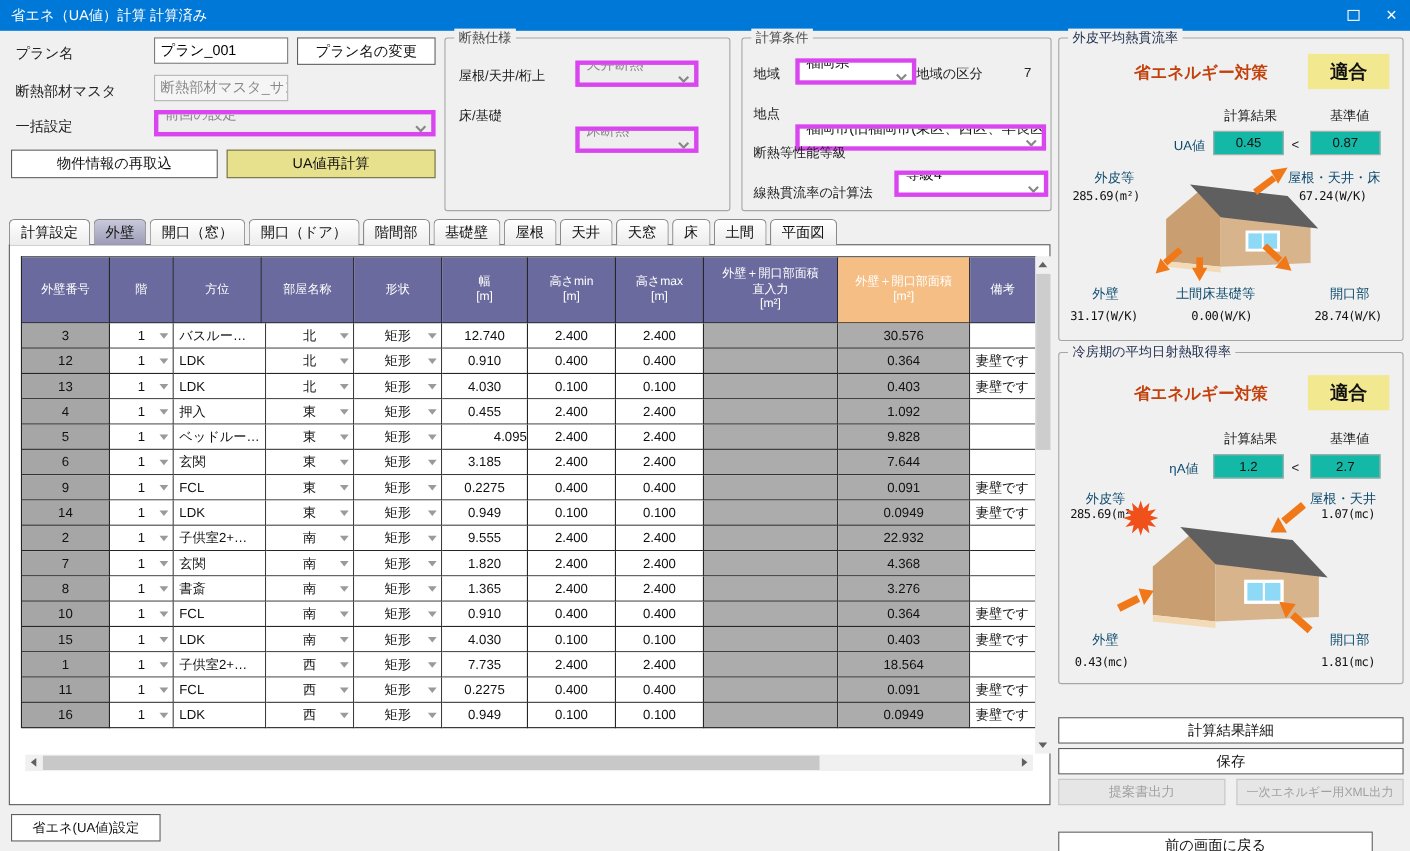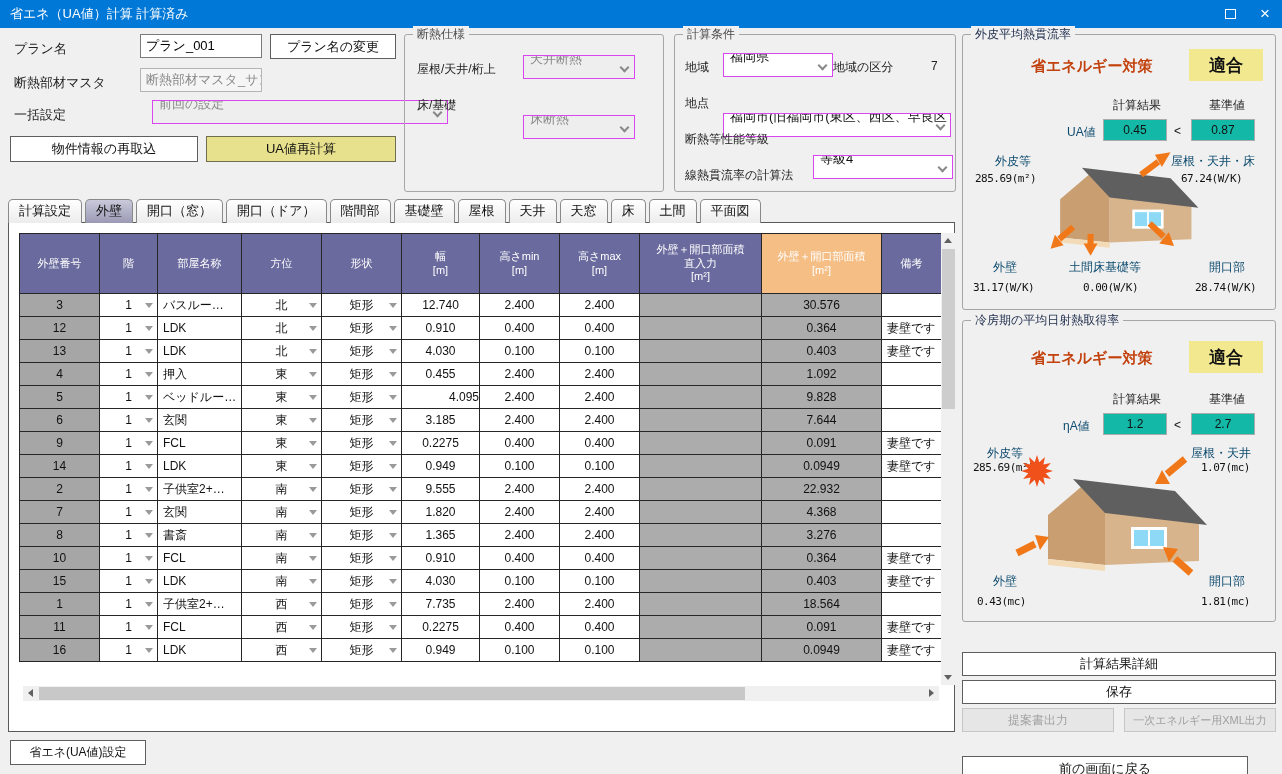--- a/index.html
+++ b/index.html
@@ -22,21 +22,21 @@
 
   
   .label { font-size:13px; color:#222; white-space:nowrap; }
   .textbox { background:#fff; border:1px solid #7A7A7A; padding:0 5px; line-height:22px; height:24px; font-size:13px;
              font-family:"Liberation Sans","DejaVu Sans",sans-serif; overflow:hidden; white-space:nowrap; }
   .textbox.disabled { background:#F5F5F5; color:#8A8A8A; border-color:#B5B5B5; }
   .btn { background:#fff; border:1px solid #5F5F5F; text-align:center; font-size:13px; color:#111;
          display:flex; align-items:center; justify-content:center; white-space:nowrap; }
   .btn.yellow { background:#E7E08C; border-color:#6F6F4F; }
   .btn.disabled { background:#E6E6E6; border-color:#C6C6C6; color:#A0A0A0; }
-  .select { background:#fff; border:1px solid #d946ef; height:24px; display:flex; align-items:center;
+  .select { background:#fff; border:4px solid #d946ef; height:24px; display:flex; align-items:center;
             padding:0 20px 16px 6px; font-size:13px; position:relative; white-space:nowrap; overflow:hidden; }
   .select.disabled { background:#EEE; color:#8A8A8A; }
   .chev { position:absolute; right:6px; top:8px; width:7px; height:7px;
           border-right:2px solid #888; border-bottom:2px solid #888; transform:rotate(45deg); }
 
   
   .groupbox { position:absolute; border:1px solid #A6A6A6; border-radius:3px; }
   .groupbox > .legend { position:absolute; top:-9px; left:8px; background:#F0F0F0; padding:0 4px; font-size:12px; color:#4A4A4A; }
   .groupbox.result > .legend { color:#22304F; }
 
@@ -94,21 +94,21 @@
 </div>
 
 <span class="abs label" style="left:14px;top:40px">プラン名</span>
 <input class="abs textbox" style="left: 140px; top: 34px; width: 122px;" value="プラン_001">
 <div class="abs btn" style="left:270px;top:34px;width:126px;height:25px">プラン名の変更</div>
 
 <span class="abs label" style="left:14px;top:74px">断熱部材マスタ</span>
 <div class="abs textbox disabled" style="left:140px;top:68px;width:122px">断熱部材マスタ_サンプル</div>
 
 <span class="abs label" style="left:14px;top:106px">一括設定</span>
-<div class="abs select disabled" style="left:152px;top:100px;width:296px">
+<div class="abs select disabled" style="left:140px;top:100px;width:256px">
   <span>前回の設定</span>
   <span class="chev"></span>
 </div>
 
 <div class="abs btn" style="left:10px;top:136px;width:188px;height:26px">物件情報の再取込</div>
 <div class="abs btn yellow" style="left:206px;top:136px;width:190px;height:26px">UA値再計算</div>
 
 <div class="groupbox" style="left:404px;top:34px;width:260px;height:158px">
   <span class="legend">断熱仕様</span>
   <span class="abs label" style="left:12px;top:26px;font-size:12px">屋根/天井/桁上</span>
@@ -258,22 +258,22 @@
     <div class="tab">床</div>
     <div class="tab">土間</div>
     <div class="tab">平面図</div>
   </div>
 
 <div id="table-panel">
   <div id="wall-table">
     <div id="wall-table-header-row">
         <div class="th" style="width: 80px;">外壁番号</div>
         <div class="th" style="width: 58px;">階</div>
+        <div class="th" style="width: 80px;">方位</div>
         <div class="th" style="width: 84px;">部屋名称</div>
-        <div class="th" style="width: 80px;">方位</div>
         <div class="th" style="width: 80px;">形状</div>
         <div class="th" style="width: 78px;">幅
 [m]</div>
         <div class="th" style="width: 80px;">高さmin
 [m]</div>
         <div class="th" style="width: 80px;">高さmax
 [m]</div>
         <div class="th" style="width: 122px;">外壁＋開口部面積
 直入力
 [m²]</div>

